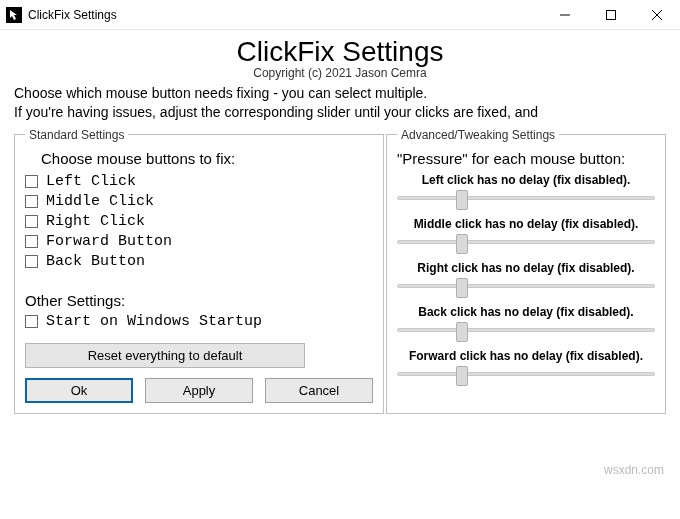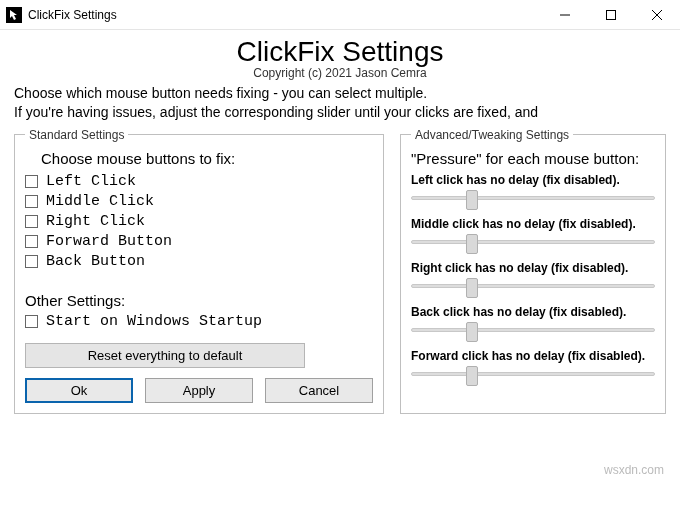--- a/index.html
+++ b/index.html
@@ -35,21 +35,21 @@
       width: 46px; height: 30px;
       display: flex; align-items: center; justify-content: center;
       background: transparent;
       border: none;
     }
     .titlebar-btn svg { width: 10px; height: 10px; }
     .content { padding: 4px 14px 10px 14px; }
     .heading { text-align: center; font-size: 28px; font-weight: 400; margin-top: 2px; }
     .copyright { text-align: center; font-size: 12px; color: #333; margin-top: -2px; margin-bottom: 4px; }
     .intro { font-size: 14px; line-height: 1.35; margin-bottom: 6px; }
-    .groups { display: flex; gap: 16px; }
+    .groups { display: flex; gap: 2px; }
     fieldset {
       border: 1px solid #bfbfbf;
       padding: 6px 10px 10px 10px;
       font-size: 13px;
     }
     legend { font-size: 12px; color: #333; padding: 0 4px; }
     .group-left { flex: 0 0 320px; }
     .group-right { flex: 1; }
     .subhead { font-size: 15px; margin: 2px 0 6px 16px; }
     .cb-row {
@@ -85,21 +85,21 @@
       padding: 4px 0;
       background: #e9e9e9;
       border: 1px solid #a0a0a0;
       font-size: 13px;
       text-align: center;
     }
     .btn.primary {
       border: 2px solid #0a64ad;
       padding: 3px 0;
     }
-    .sl-label { font-size: 12px; font-weight: 700; margin: 6px 0 2px 0; }
+    .sl-label { font-size: 12px; font-weight: 700; margin: 6px 0 2px 0; text-align: center; }
     .sl-head { font-size: 15px; margin: 2px 0 6px 0; }
     .slider {
       position: relative;
       height: 22px;
       margin-bottom: 4px;
     }
     .slider-track {
       position: absolute;
       left: 0; right: 0; top: 7px;
       height: 4px;

